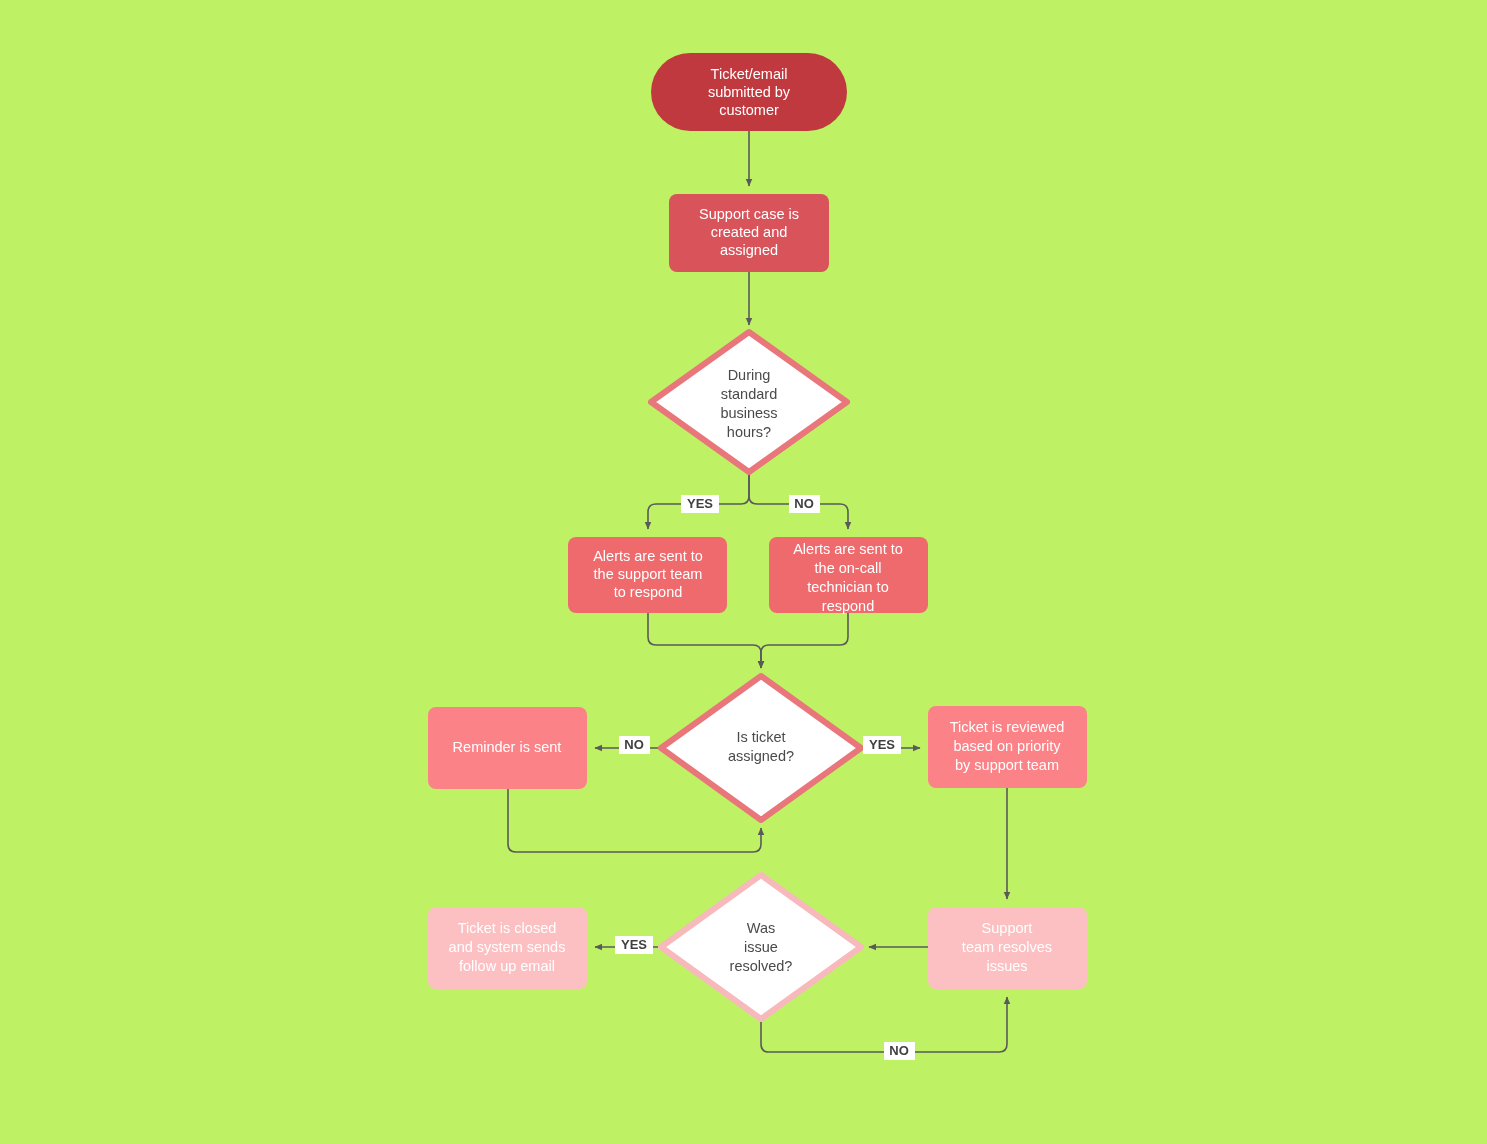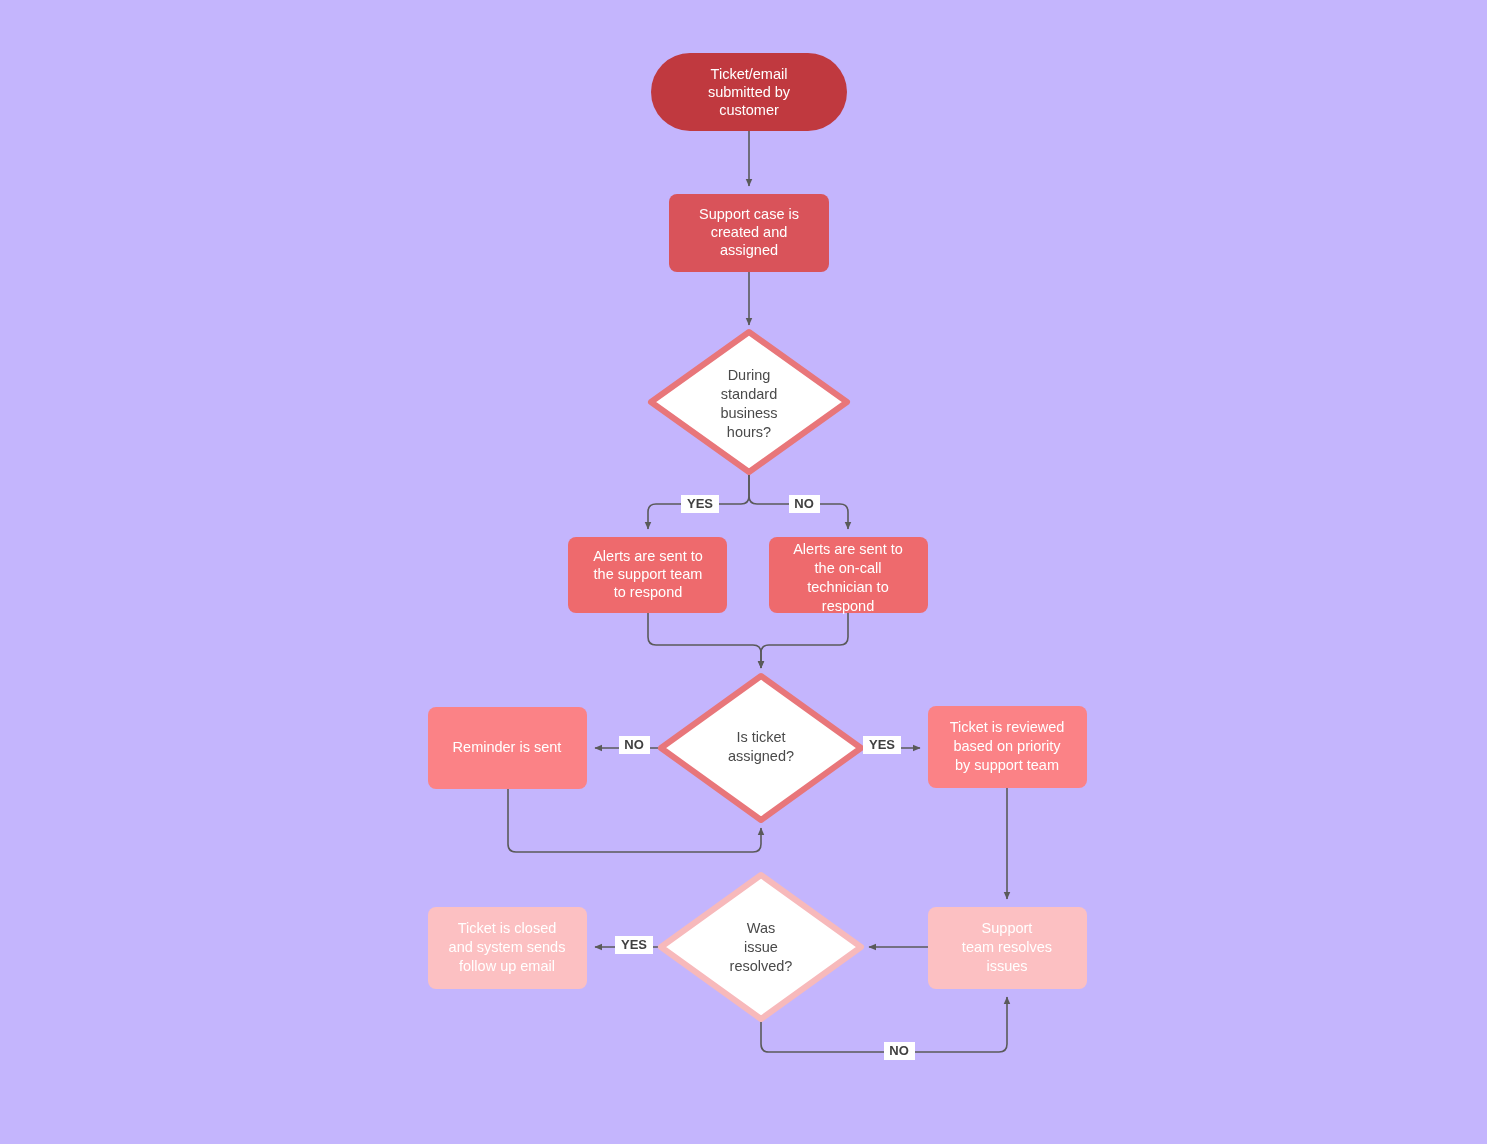--- a/index.html
+++ b/index.html
@@ -10,21 +10,21 @@
   body {
     width: 1487px;
     height: 1144px;
     font-family: "Liberation Sans", sans-serif;
     overflow: hidden;
   }
   #flowchart-root {
     position: relative;
     width: 1487px;
     height: 1144px;
-    background: #c4b5fd;
+    background: #bef264;
   }
   svg.chart-surface {
     display: block;
     width: 1487px;
     height: 1144px;
   }
   .node-label {
     font-family: "Liberation Sans", sans-serif;
     font-size: 14.5px;
     text-anchor: middle;

